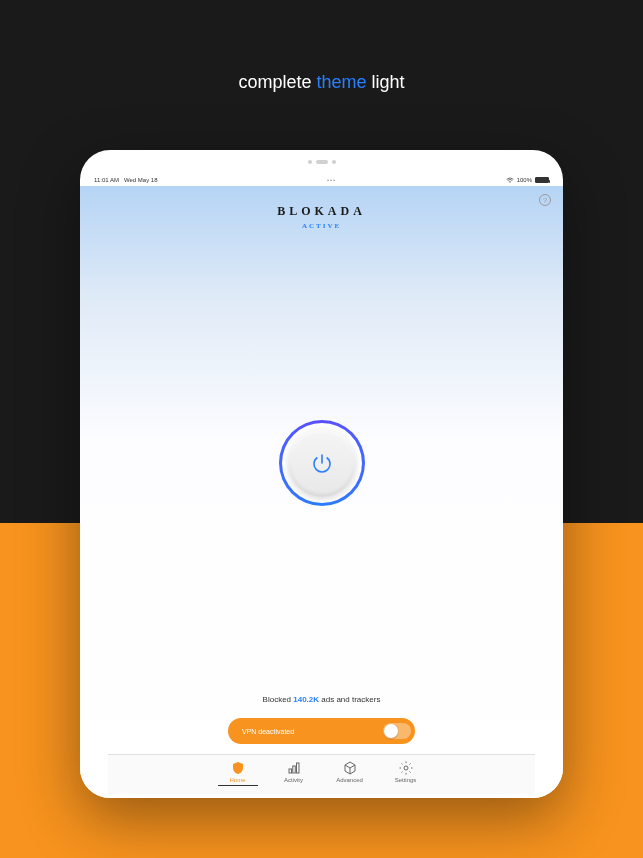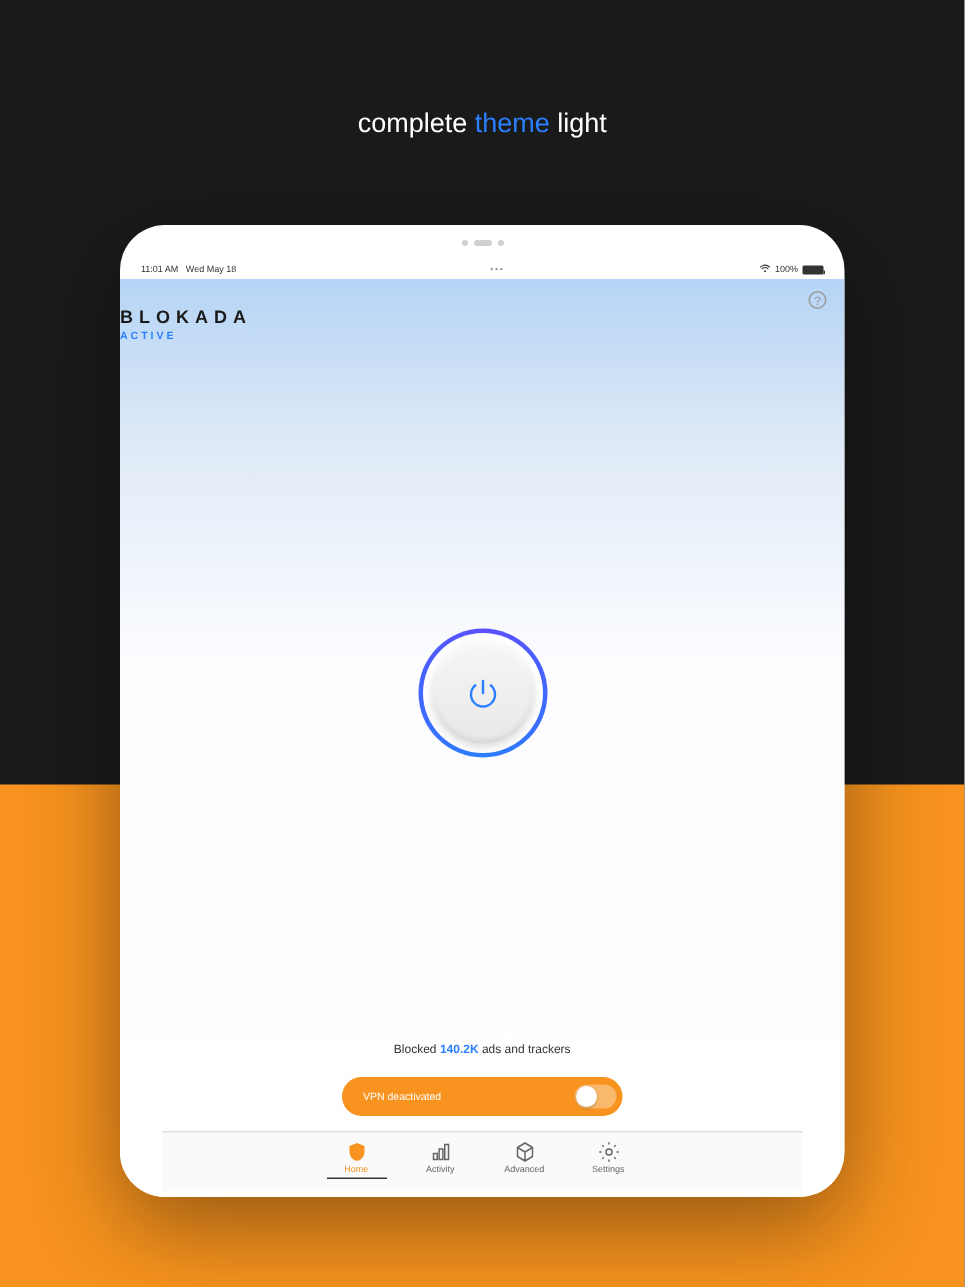--- a/index.html
+++ b/index.html
@@ -91,22 +91,23 @@
   height: 12px;
   border: 1px solid #999;
   border-radius: 50%;
   font-size: 8px;
   color: #999;
   display: flex;
   align-items: center;
   justify-content: center;
 }
 .brand {
-  text-align: left;
+  text-align: center;
   margin-top: 18px;
+  font-family: Liberation Serif, serif;
 }
 .brand-name {
   font-size: 12px;
   font-weight: 700;
   letter-spacing: 4px;
   color: #1a1a1a;
 }
 .brand-status {
   font-size: 7px;
   font-weight: 600;

